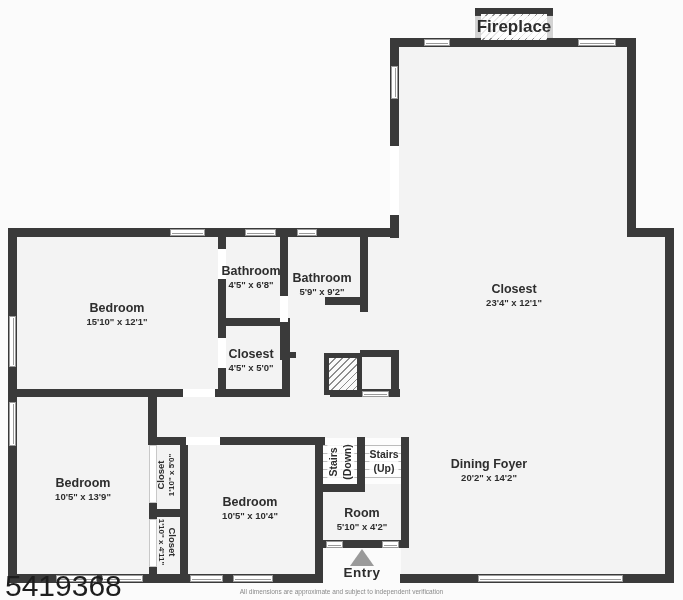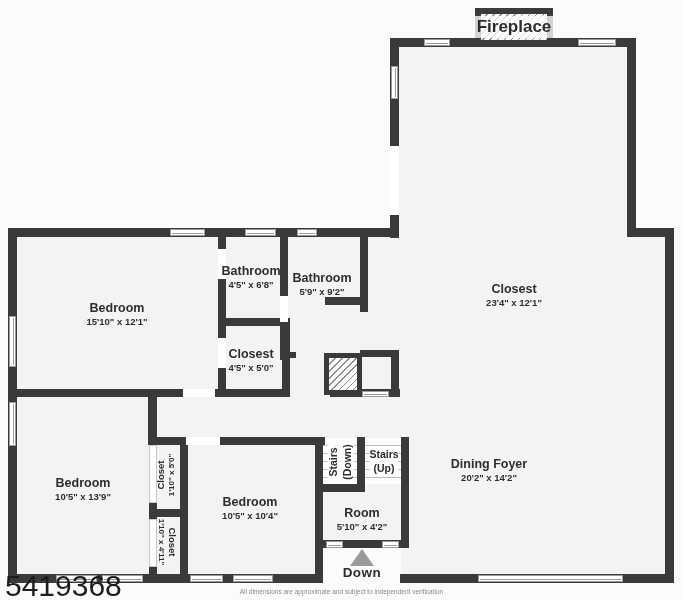--- a/index.html
+++ b/index.html
@@ -160,19 +160,19 @@
   </div>
   <div class="lbl stairs" style="left:384px;top:462px">
     <span class="nm">Stairs</span>
     <span class="dm">(Up)</span>
   </div>
   <div class="lbl" style="left:362px;top:519px">
     <span class="nm">Room</span>
     <span class="dm">5'10" x 4'2"</span>
   </div>
   <div class="lbl entry" style="left:362px;top:573px">
-    <span class="nm">Down</span>
+    <span class="nm">Entry</span>
   </div>
 
   <div id="watermark">5419368</div>
   <div id="disclaimer">All dimensions are approximate and subject to independent verification</div>
 
 </div>
 
 </body></html>

